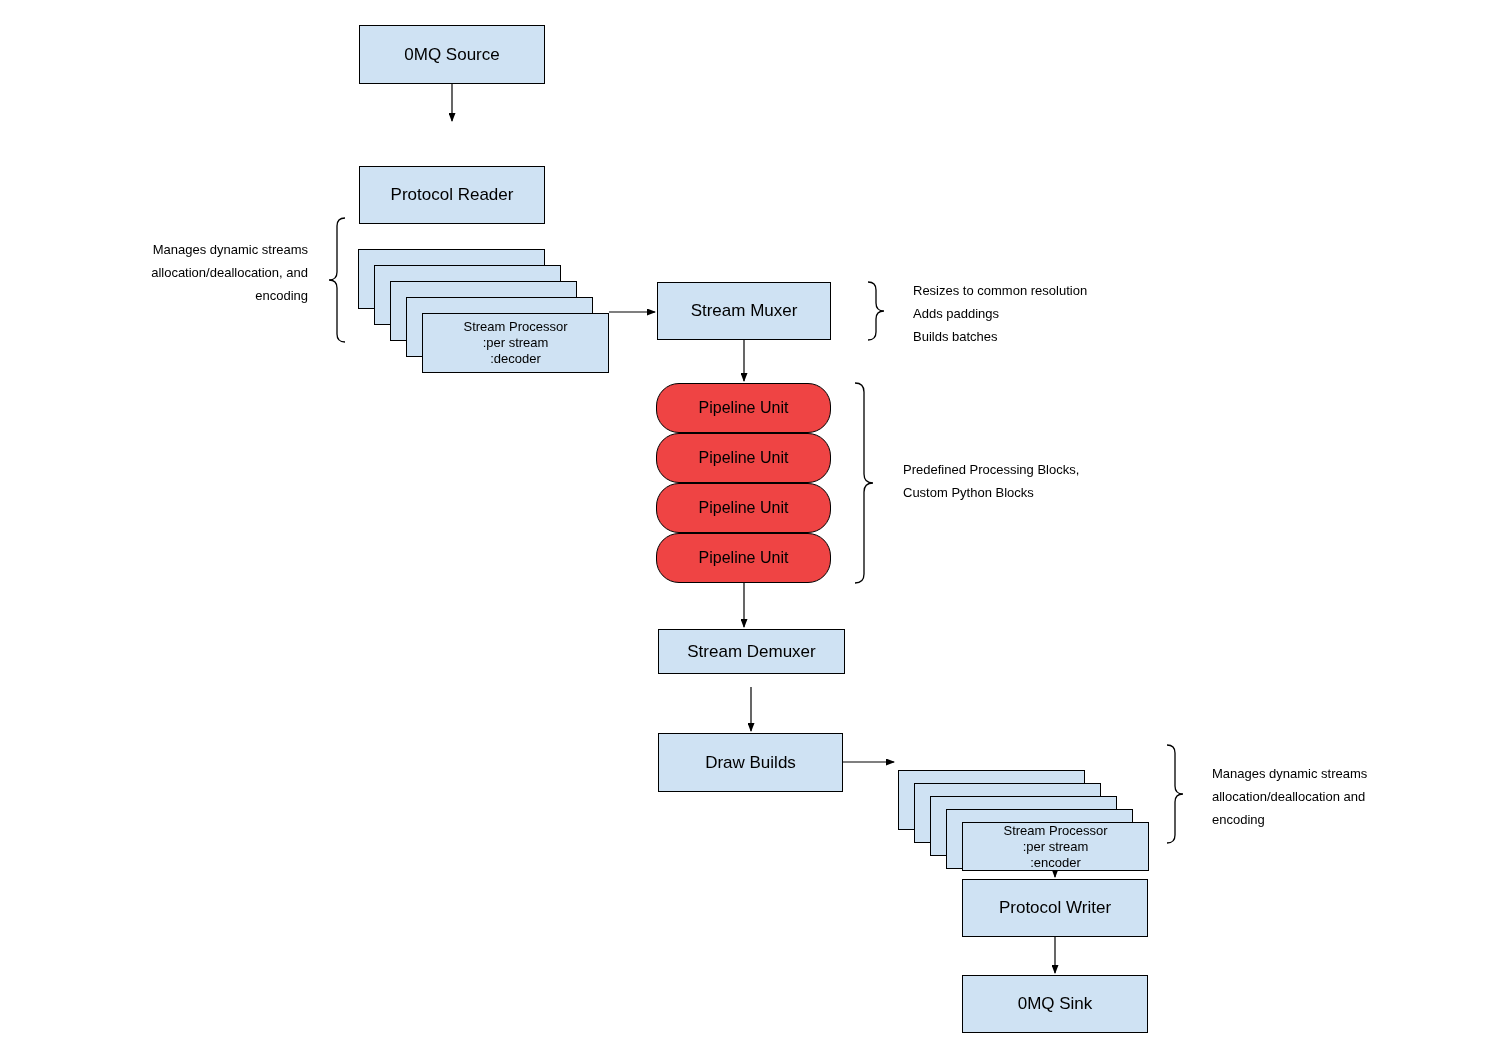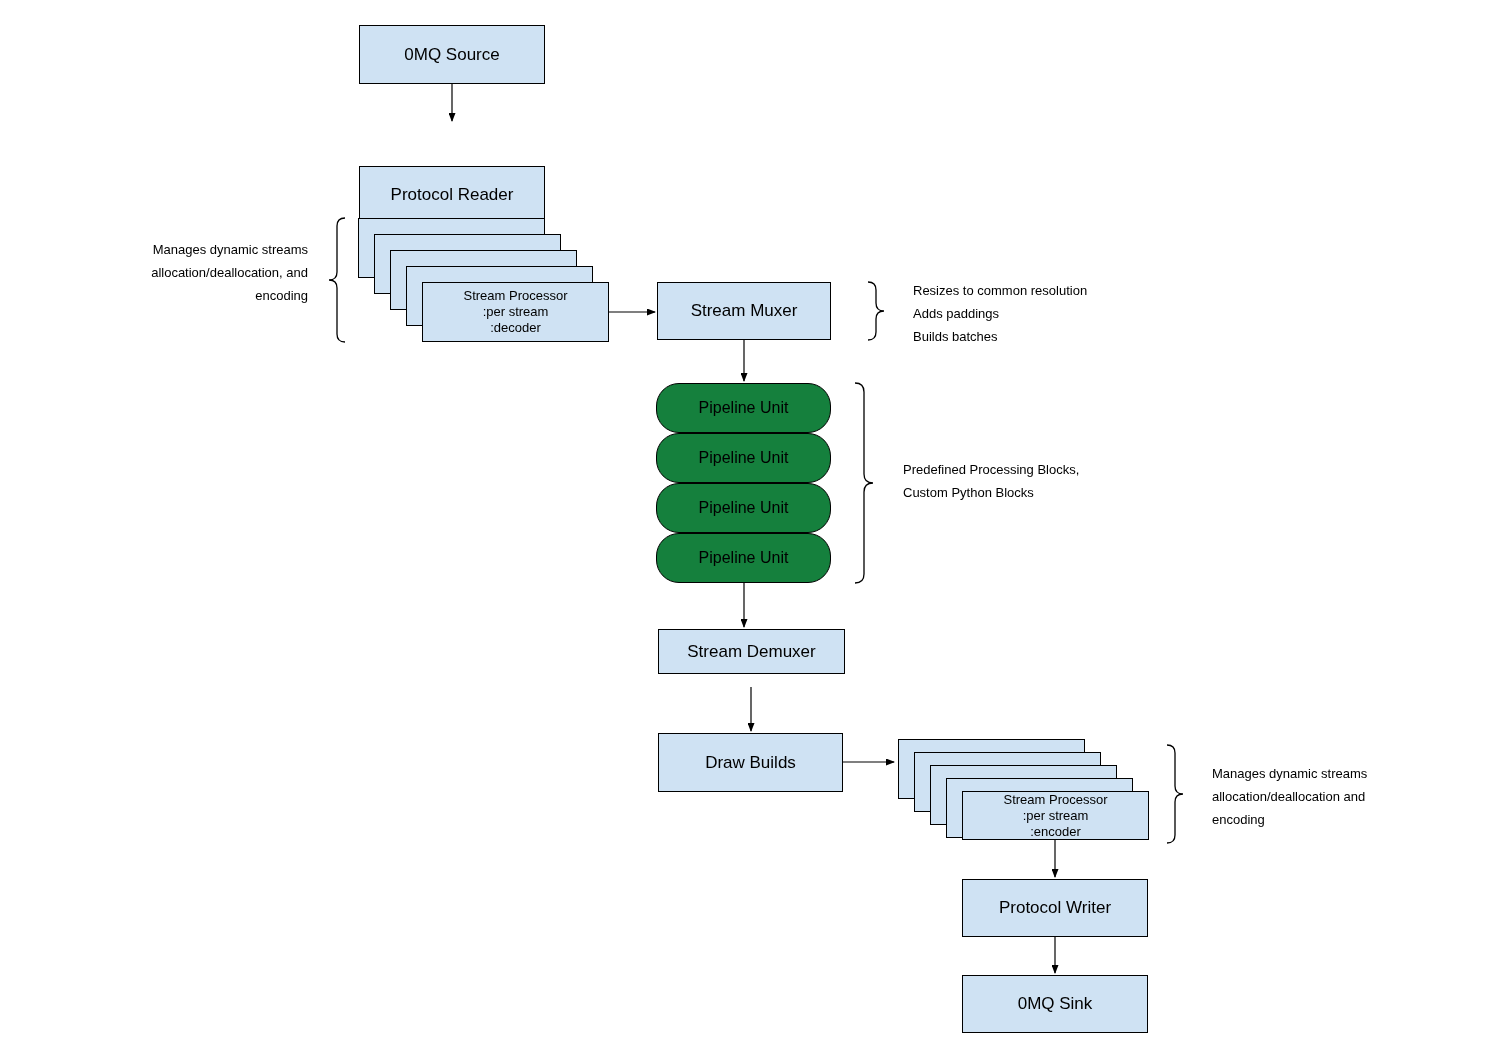--- a/index.html
+++ b/index.html
@@ -15,26 +15,27 @@
     position:absolute;
     background:#cfe2f3;
     border:1px solid #000000;
     box-sizing:border-box;
     display:flex;
     align-items:center;
     justify-content:center;
     font-size:17px;
     text-align:center;
   }
-  .box.yellow { background:#15803d;border-radius:23px; }
+  .box.yellow { background:#ef4444;border-radius:23px; }
   .card {
     position:absolute;
     background:#cfe2f3;
     border:1px solid #000000;
     box-sizing:border-box;
+    margin-top:31px;
   }
   .card-front {
     display:flex;
     flex-direction:column;
     align-items:center;
     justify-content:center;
     font-size:13px;
     line-height:16px;
     text-align:center;
   }

